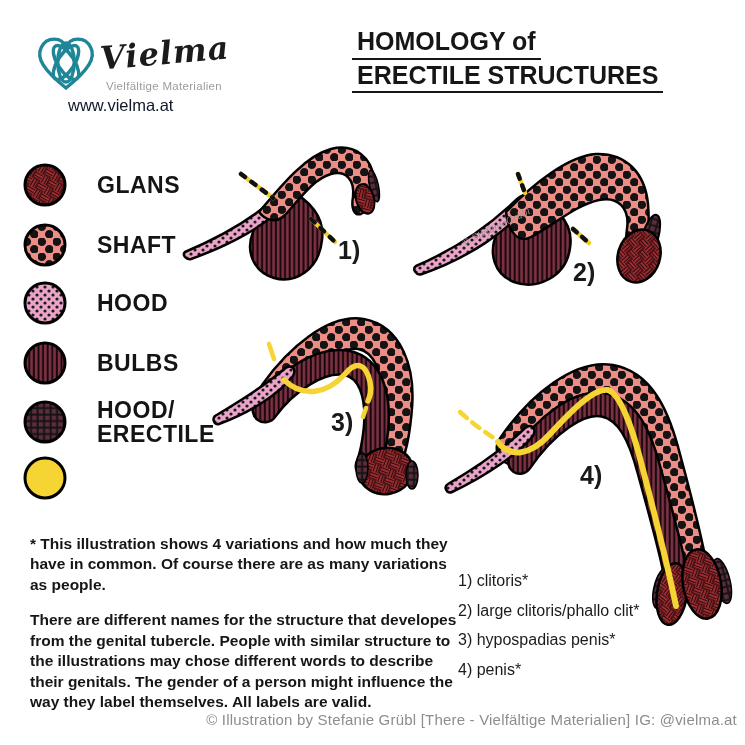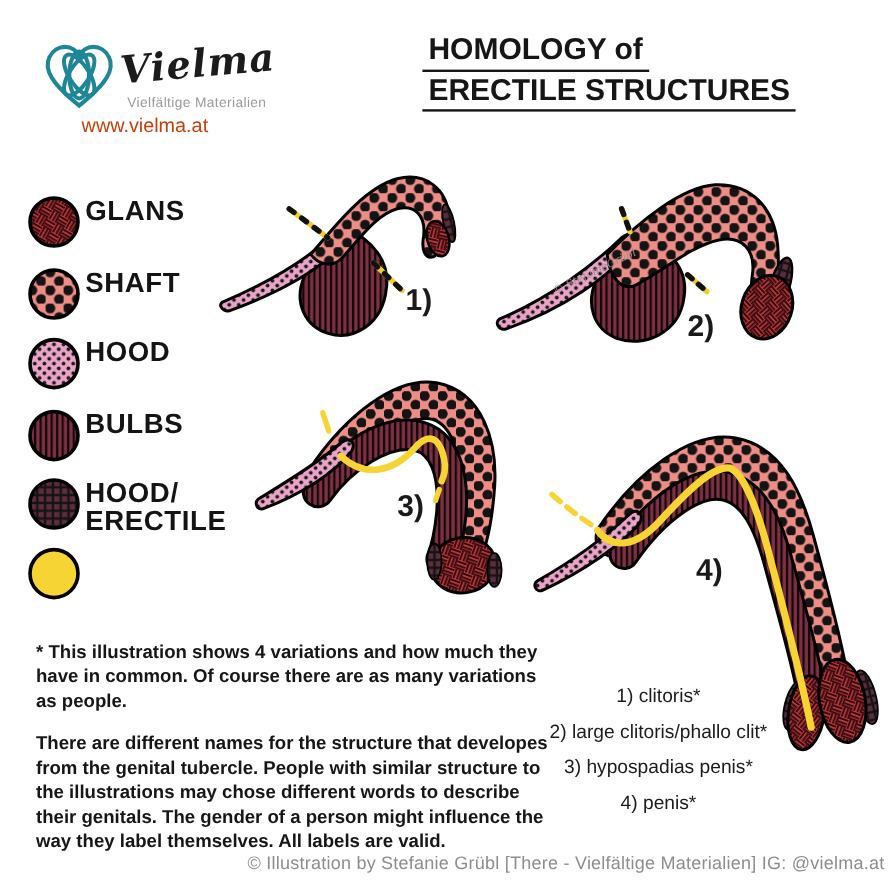--- a/index.html
+++ b/index.html
@@ -9,42 +9,42 @@
   }
   
   .logo{position:absolute;left:28px;top:14px;width:230px;height:100px;}
   .logo svg{position:absolute;left:2px;top:4px;}
   .brand-name{
     position:absolute;left:72px;top:20px;font-family:"DejaVu Serif","Liberation Serif",serif;
     font-style:italic;font-weight:bold;font-size:32px;transform:rotate(-5deg);color:#1b1b1b;
     letter-spacing:1px;
   }
   .brand-tagline{position:absolute;left:78px;top:66px;font-size:11.5px;color:#9b9b9b;letter-spacing:.3px;}
-  .brand-site{position:absolute;left:40px;top:82px;font-size:16.5px;color:#c2410c;font-weight:500;}
+  .brand-site{position:absolute;left:40px;top:82px;font-size:16.5px;color:#0f172a;font-weight:500;}
   
   .title{position:absolute;left:352px;top:26px;width:336px;text-align:left;
     font-weight:bold;font-size:25px;line-height:1.22;color:#161616;}
   .title .tline{display:inline-block;border-bottom:2.5px solid #161616;padding:0 5px 1px 5px;}
   
-  .legend-row{position:absolute;left:23px;display:flex;align-items:flex-start;gap:4px;}
+  .legend-row{position:absolute;left:23px;display:flex;align-items:center;gap:30px;}
   .legend-label{font-weight:bold;font-size:23px;letter-spacing:.5px;color:#141414;line-height:1.05;}
   .swatch{flex:0 0 auto;}
   
   .fig{position:absolute;}
   .fig-num{position:absolute;font-weight:bold;font-size:25px;color:#1a1a1a;}
   .watermark{position:absolute;left:458px;top:222px;font-size:9px;color:#a18f91;
     transform:rotate(-26deg);font-family:"DejaVu Serif","Liberation Serif",serif;font-style:italic;}
   
   .notes{position:absolute;left:30px;top:534px;width:436px;font-size:15.5px;
     font-weight:bold;line-height:1.32;color:#161616;}
   .notes p{margin:0;}
   .notes p + p{margin-top:15px;}
   
   .variants{position:absolute;left:458px;top:566px;font-size:16px;font-weight:500;color:#1b1b1b;}
-  .variants div{line-height:29.5px;text-align:center;}
+  .variants div{line-height:29.5px;}
   
   .footer{position:absolute;right:8px;top:711px;font-size:15px;color:#8d8d8d;letter-spacing:.2px;}
 </style>
 </head>
 <body>
 
 <svg width="0" height="0" style="position:absolute" aria-hidden="true">
   <defs>
     <pattern id="patGlans" width="16" height="16" patternUnits="userSpaceOnUse" patternTransform="rotate(30)">
       <rect width="16" height="16" fill="#c43b3d"></rect>

